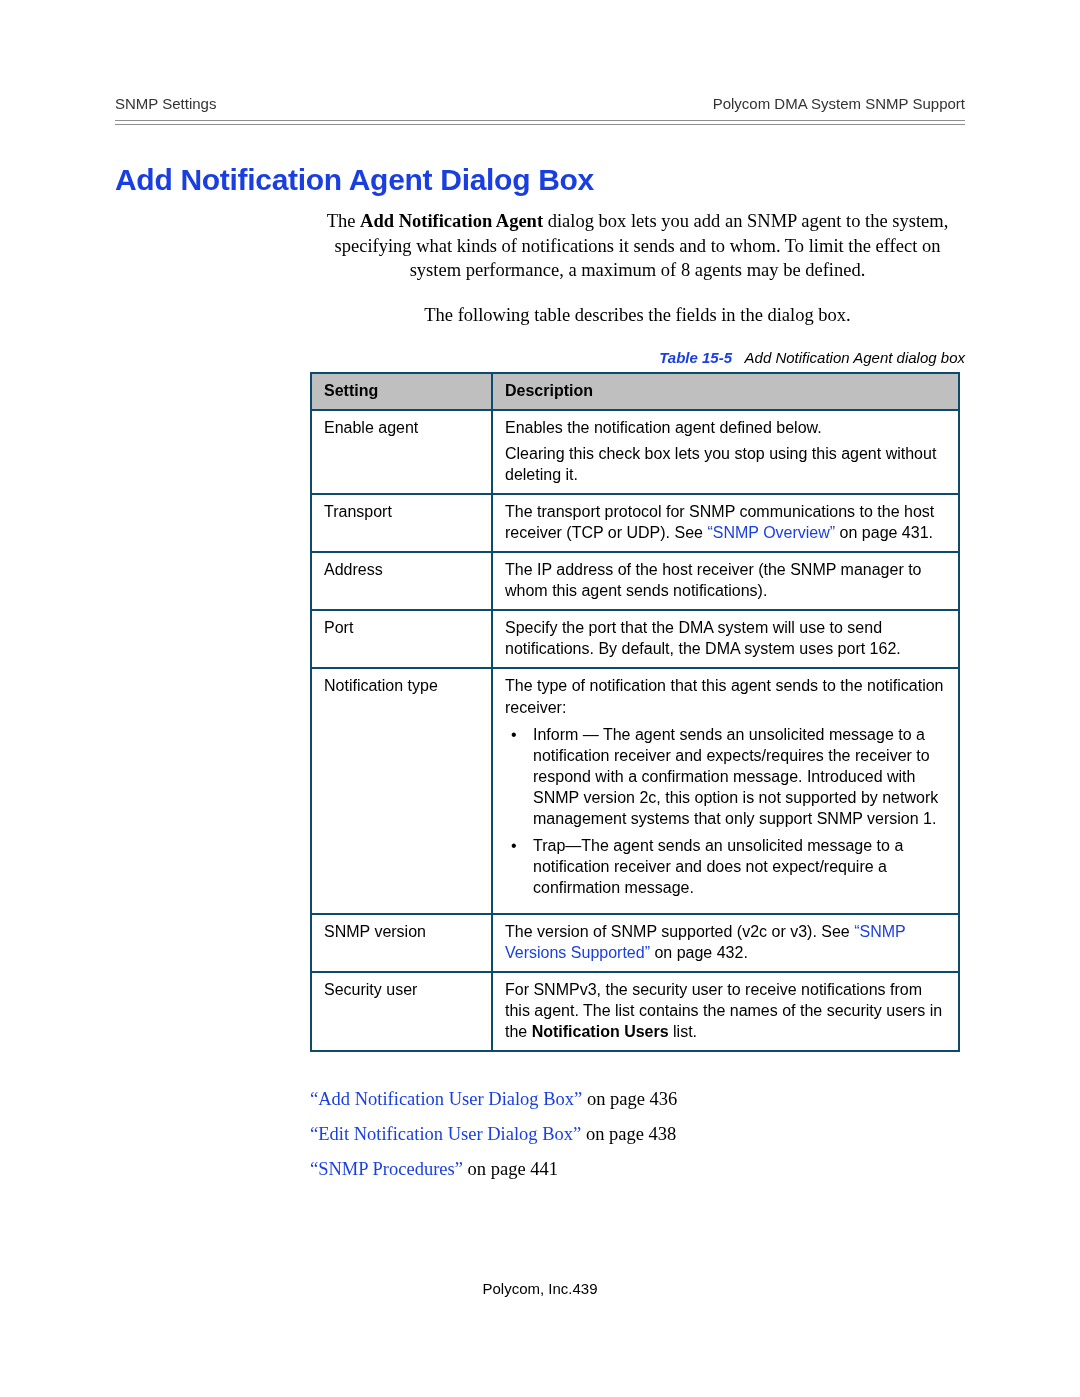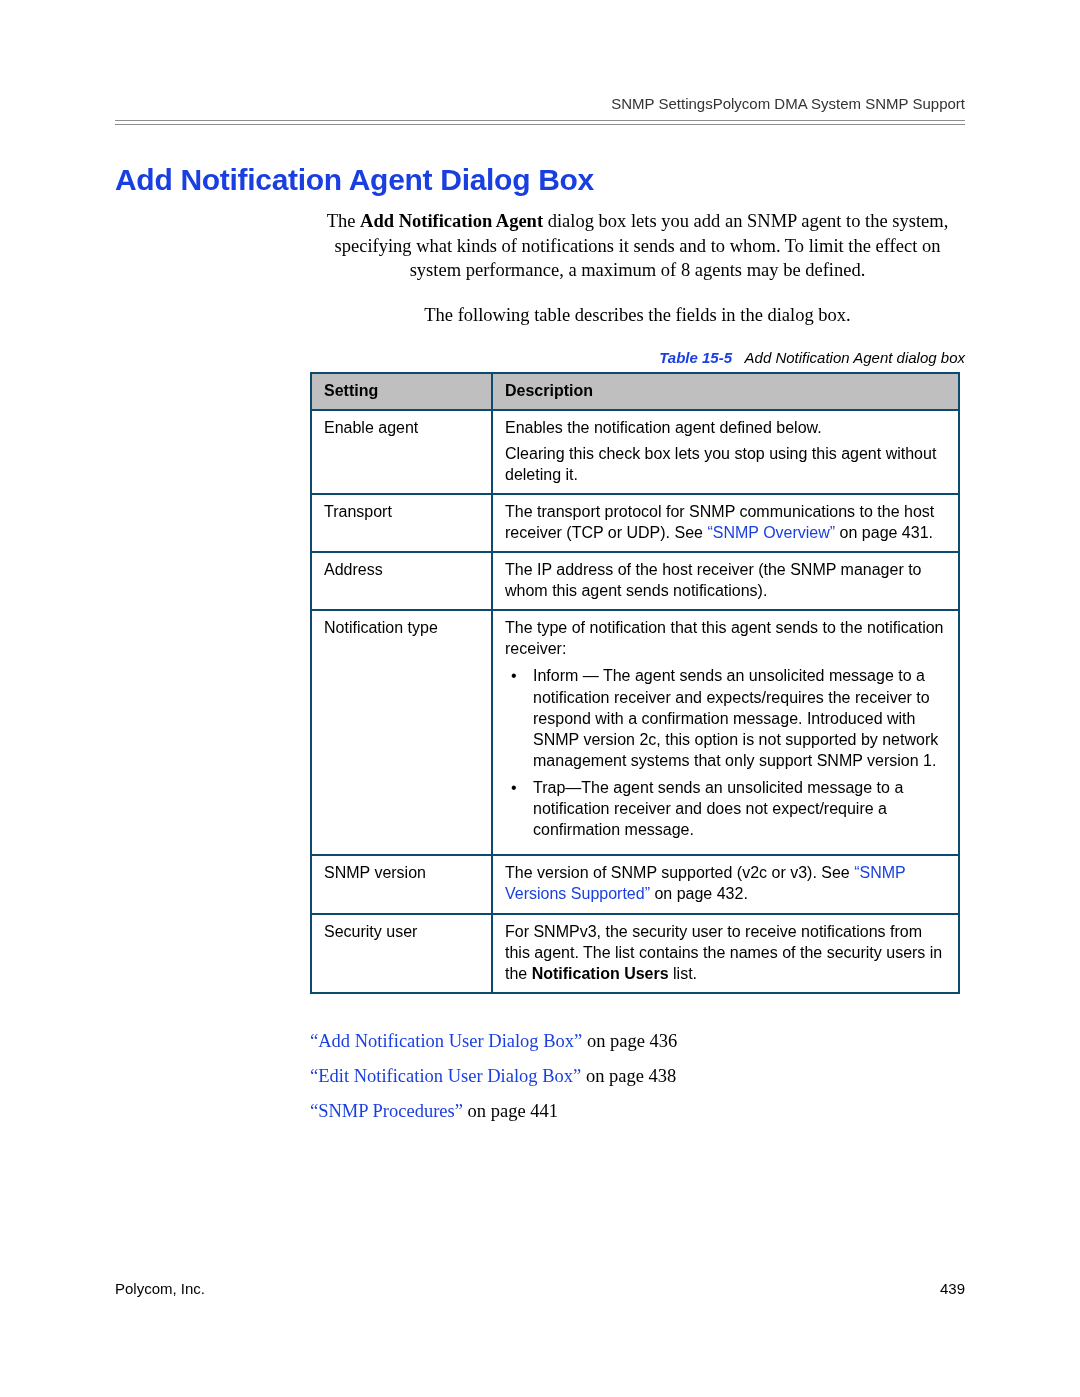--- a/index.html
+++ b/index.html
@@ -13,21 +13,21 @@
   }
   .page {
     position: relative;
     width: 1080px;
     height: 1397px;
     box-sizing: border-box;
     padding: 95px 115px 0 115px;
   }
   .running-head {
     display: flex;
-    justify-content: flex-end;
+    justify-content: space-between;
     font-size: 15px;
     color: #333;
     font-family: "Helvetica Neue", Arial, sans-serif;
     font-weight: 300;
   }
   .head-rule {
     margin-top: 8px;
     height: 4px;
     width: 100%;
     background: linear-gradient(to bottom, #8e8e8e 0, #8e8e8e 1px, transparent 1px, transparent 4px);
@@ -117,21 +117,21 @@
     line-height: 1.9;
     color: #000;
   }
   .see-also .link { color: #1a3fe0; }
   .footer {
     position: absolute;
     left: 115px;
     right: 115px;
     bottom: 100px;
     display: flex;
-    justify-content: space-between;
+    justify-content: center;
     font-size: 15px;
     color: #000;
     font-family: "Helvetica Neue", Arial, sans-serif;
     font-weight: 300;
   }
 </style>
 </head>
 <body>
 
 <div class="page">
@@ -173,20 +173,24 @@
       </tr>
       <tr>
         <td class="setting-col">Transport</td>
         <td>
           <span>The transport protocol for SNMP communications to the host receiver (TCP or UDP). See </span><span class="link">“SNMP Overview”</span><span> on page 431.</span>
         </td>
       </tr>
       <tr>
         <td class="setting-col">Address</td>
         <td>The IP address of the host receiver (the SNMP manager to whom this agent sends notifications).</td>
+      </tr>
+      <tr>
+        <td class="setting-col">Port</td>
+        <td>Specify the port that the DMA system will use to send notifications. By default, the DMA system uses port 162.</td>
       </tr>
       <tr>
         <td class="setting-col">Notification type</td>
         <td>
           <div class="desc-plain">The type of notification that this agent sends to the notification receiver:</div>
           <ul class="bullets">
             <li>Inform — The agent sends an unsolicited message to a notification receiver and expects/requires the receiver to respond with a confirmation message. Introduced with SNMP version 2c, this option is not supported by network management systems that only support SNMP version 1.</li>
             <li>Trap—The agent sends an unsolicited message to a notification receiver and does not expect/require a confirmation message.</li>
           </ul>
         </td>

